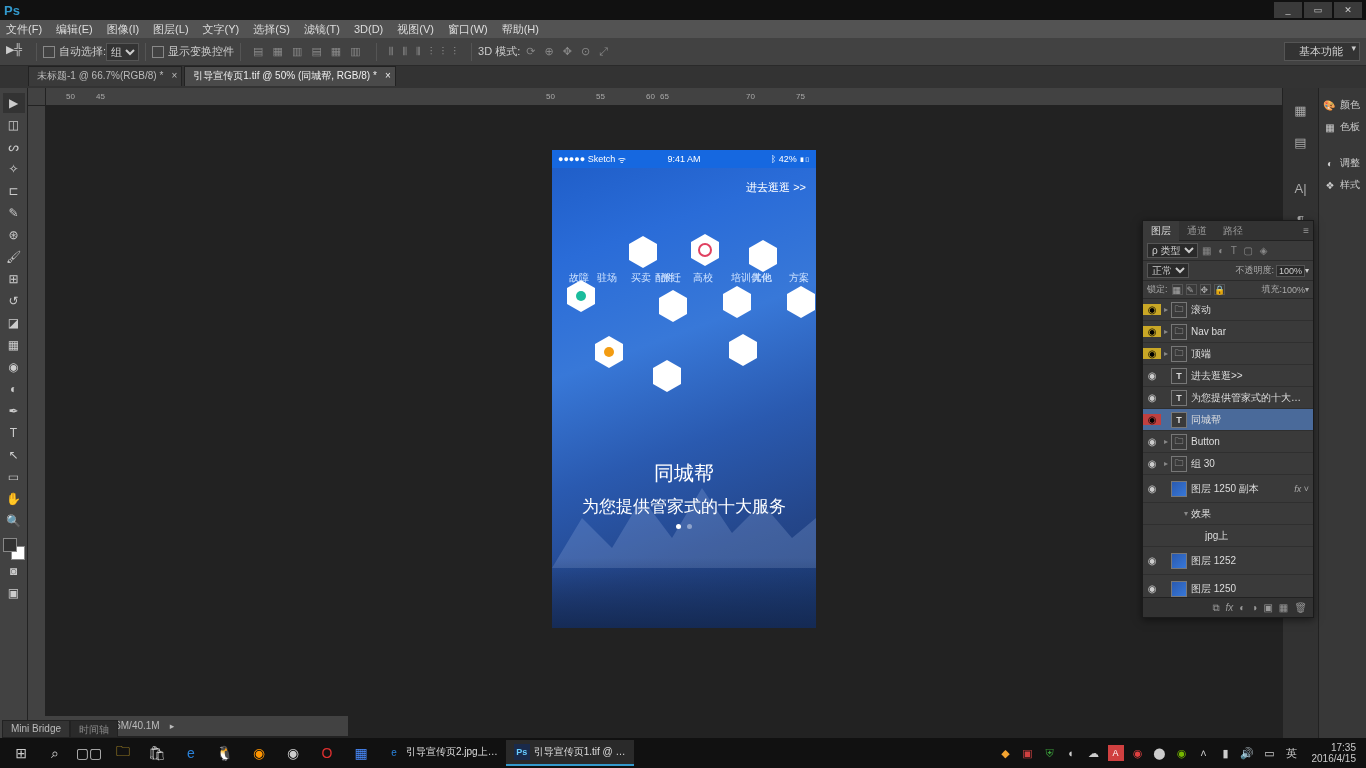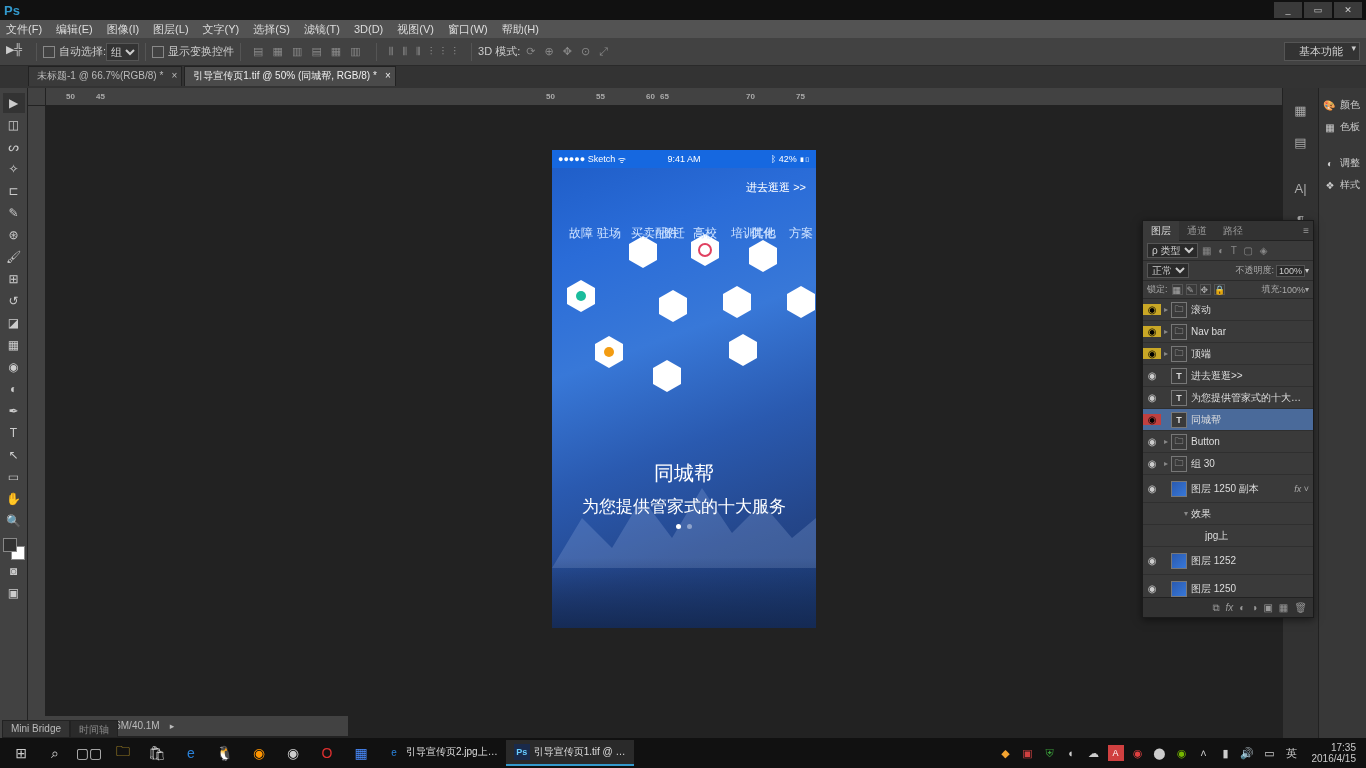--- a/index.html
+++ b/index.html
@@ -34,35 +34,35 @@
 .main{position:absolute;top:88px;left:0;right:0;bottom:30px;display:flex;}
 .toolbox{width:28px;background:#424242;border-right:1px solid #222;padding-top:4px;display:flex;flex-direction:column;align-items:center;}
 .toolbox .t{width:22px;height:20px;margin:1px 0;display:flex;align-items:center;justify-content:center;color:#ccc;font-size:12px;cursor:pointer;}
 .toolbox .t.sel{background:#333;}
 .fg-bg{position:relative;width:22px;height:22px;margin-top:6px;}
 .fg-bg .bg{position:absolute;right:0;bottom:0;width:14px;height:14px;background:#fff;border:1px solid #888;}
 .fg-bg .fg{position:absolute;left:0;top:0;width:14px;height:14px;background:#333;border:1px solid #888;}
 
 
 .canvas-wrap{flex:1;background:#222;position:relative;overflow:hidden;}
-.ruler-h{position:absolute;top:0;left:18px;right:0;height:18px;background:#424242;border-bottom:1px solid #222;font-size:8px;color:#888;font-weight:bold;}
+.ruler-h{position:absolute;top:0;left:18px;right:0;height:18px;background:#424242;border-bottom:1px solid #222;font-size:8px;color:#888;}
 .ruler-v{position:absolute;top:18px;left:0;bottom:0;width:18px;background:#424242;border-right:1px solid #222;}
 .ruler-corner{position:absolute;top:0;left:0;width:18px;height:18px;background:#424242;border-right:1px solid #222;border-bottom:1px solid #222;}
 .ruler-h .tick{position:absolute;top:4px;font-size:8px;color:#aaa;}
 
 
 .phone{position:absolute;left:524px;top:62px;width:264px;height:478px;background:linear-gradient(160deg,#1e5cc6 0%,#2a6cd8 20%,#3878d8 40%,#2a5ab0 60%,#24468a 80%,#1a3a72 100%);overflow:hidden;color:#fff;font-size:10px;}
 .phone-status{height:18px;background:#1668e0;display:flex;align-items:center;padding:0 6px;font-size:9px;}
 .phone-status .c{position:absolute;left:0;right:0;text-align:center;}
 .phone-status .r{margin-left:auto;}
 .phone-skip{position:absolute;top:30px;right:10px;font-size:11px;}
 .hex-grid{position:absolute;top:75px;left:0;right:0;height:240px;}
 .hex{position:absolute;width:30px;height:34px;}
 .hex svg{width:30px;height:34px;}
-.hex-lbl{position:absolute;font-size:12px;color:#cfe3ff;white-space:nowrap;}
+.hex-lbl{position:absolute;font-size:10px;color:#cfe3ff;white-space:nowrap;margin-top:46px;}
 .phone-title{position:absolute;top:310px;left:0;right:0;text-align:center;font-size:20px;font-weight:500;}
 .phone-sub{position:absolute;top:345px;left:0;right:0;text-align:center;font-size:17px;}
 .dots{position:absolute;top:370px;left:0;right:0;text-align:center;}
 .dots span{display:inline-block;width:5px;height:5px;border-radius:50%;background:rgba(255,255,255,.4);margin:0 3px;}
 .dots span.on{background:#fff;}
 .phone-btns{position:absolute;bottom:45px;left:0;right:0;display:flex;justify-content:center;gap:14px;}
 .phone-btn{width:94px;height:28px;border-radius:14px;display:flex;align-items:center;justify-content:center;font-size:12px;}
 .btn-green{background:#6dc22e;}
 .btn-blue{background:#1b6ae0;}
 .city{position:absolute;bottom:0;left:0;right:0;height:70px;background:linear-gradient(to top,rgba(20,40,80,.9),rgba(30,60,120,0));}

